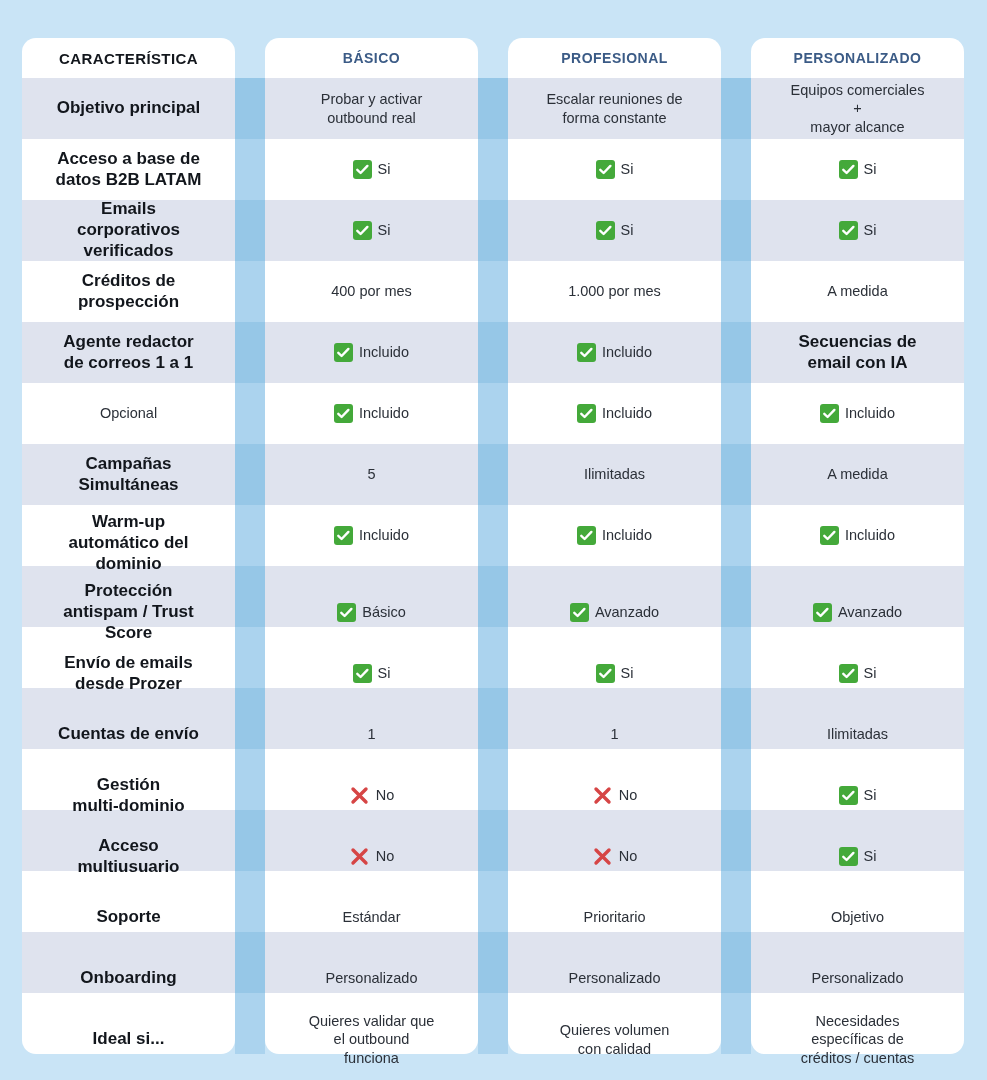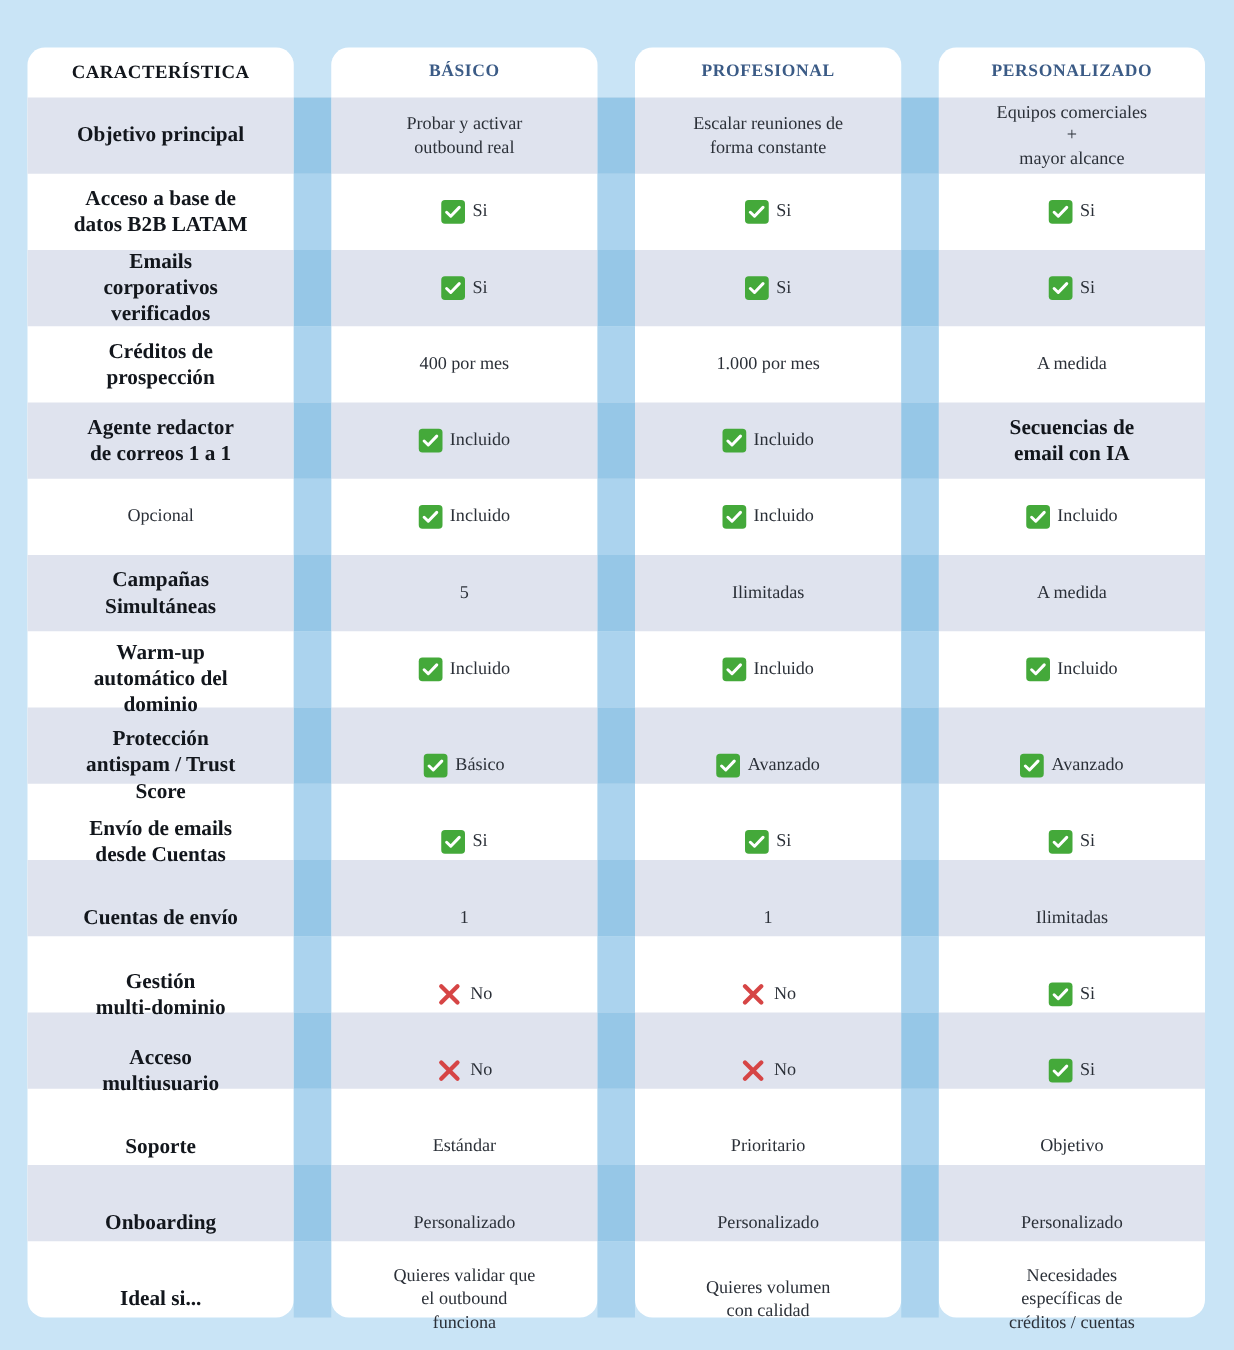--- a/index.html
+++ b/index.html
@@ -22,21 +22,20 @@
     padding: 38px 22px 28px 22px;
   }
 
   
   .grid {
     position: relative;
     display: grid;
     grid-template-columns: 213px 30px 213px 30px 213px 30px 213px;
     grid-auto-rows: min-content;
     width: 942px;
-    font-family: Liberation Serif, serif;
   }
 
   .cell {
     box-sizing: border-box;
     display: flex;
     align-items: center;
     justify-content: center;
     text-align: center;
     padding: 6px 10px;
     position: relative;
@@ -540,21 +539,21 @@
           <span class="ck">
             <svg width="15" height="15" viewBox="0 0 15 15">
               <path d="M2.3 7.8 L5.6 11 L12.4 3.9" fill="none" stroke="#ffffff" stroke-width="2.4" stroke-linecap="round" stroke-linejoin="round"></path>
             </svg>
           </span>
           <span class="value valtext">Avanzado</span>
         </span>
       </div>
       <div class="cell" style="height:61px">
         <span class="feature-label valtext">Envío de emails
-desde Cuentas</span>
+desde Prozer</span>
       </div>
       <div class="gapcell"></div>
       <div class="cell" style="height:61px">
         <span class="iconline">
           <span class="ck">
             <svg width="15" height="15" viewBox="0 0 15 15">
               <path d="M2.3 7.8 L5.6 11 L12.4 3.9" fill="none" stroke="#ffffff" stroke-width="2.4" stroke-linecap="round" stroke-linejoin="round"></path>
             </svg>
           </span>
           <span class="value valtext">Si</span>

